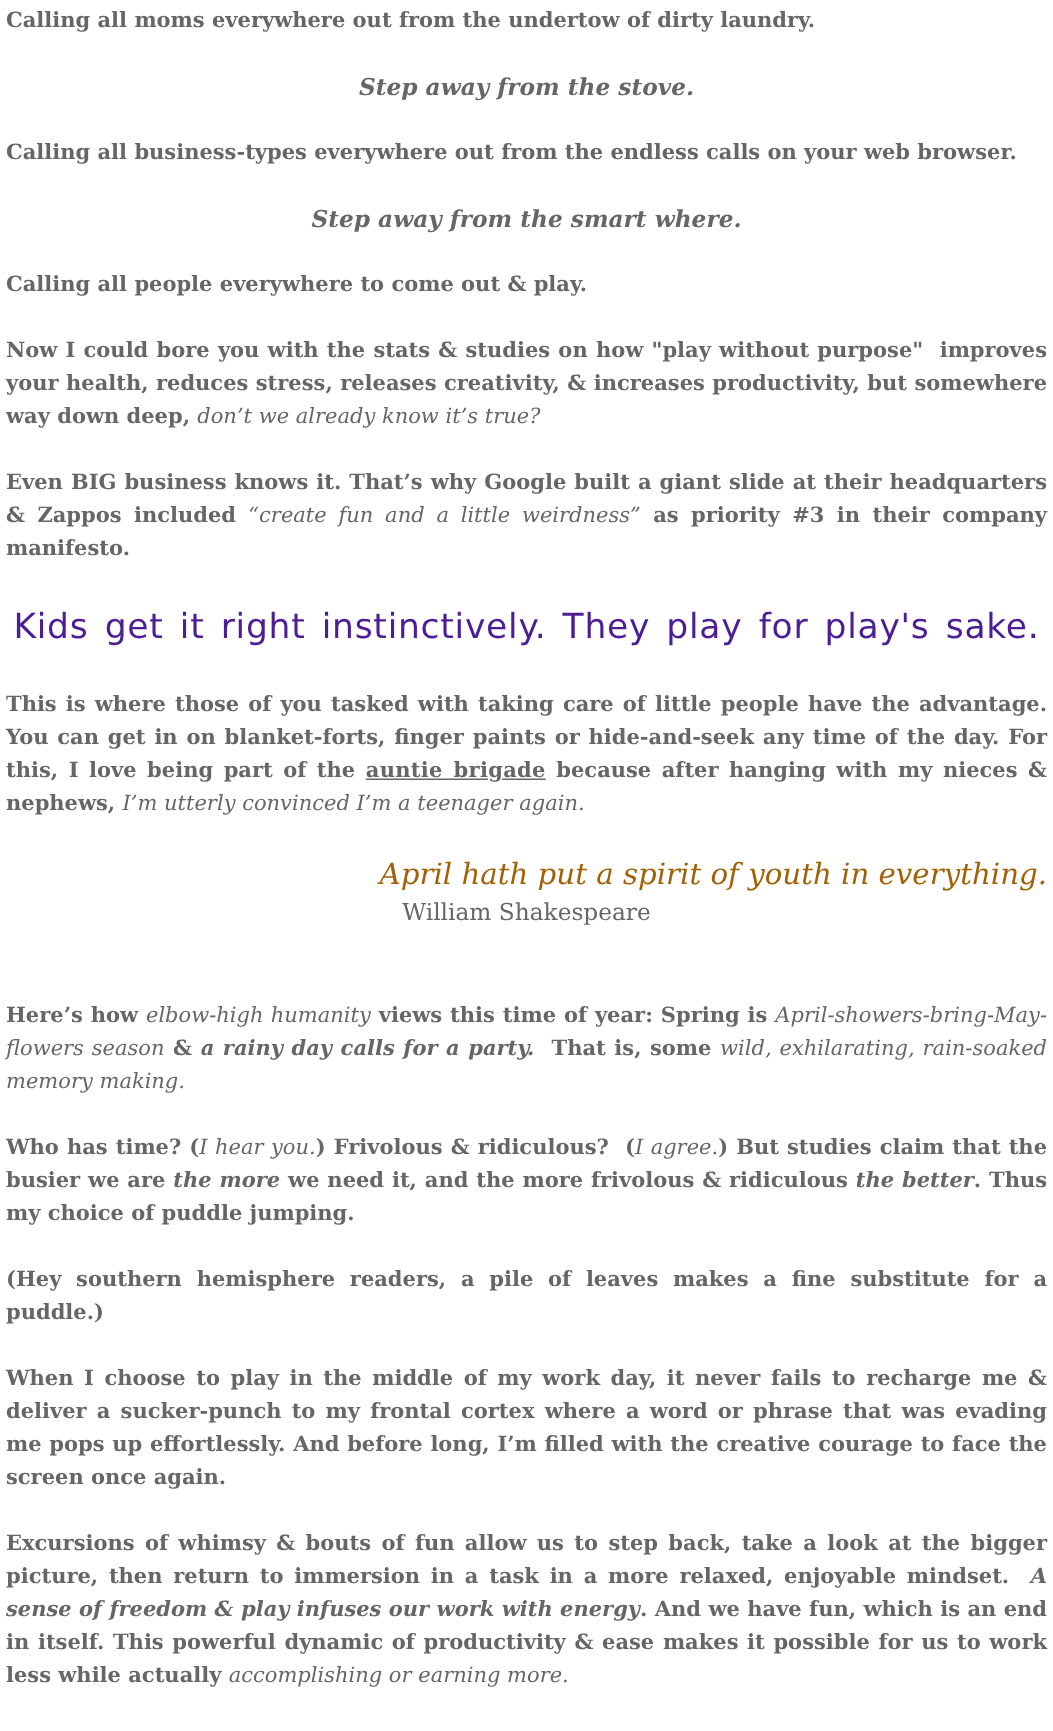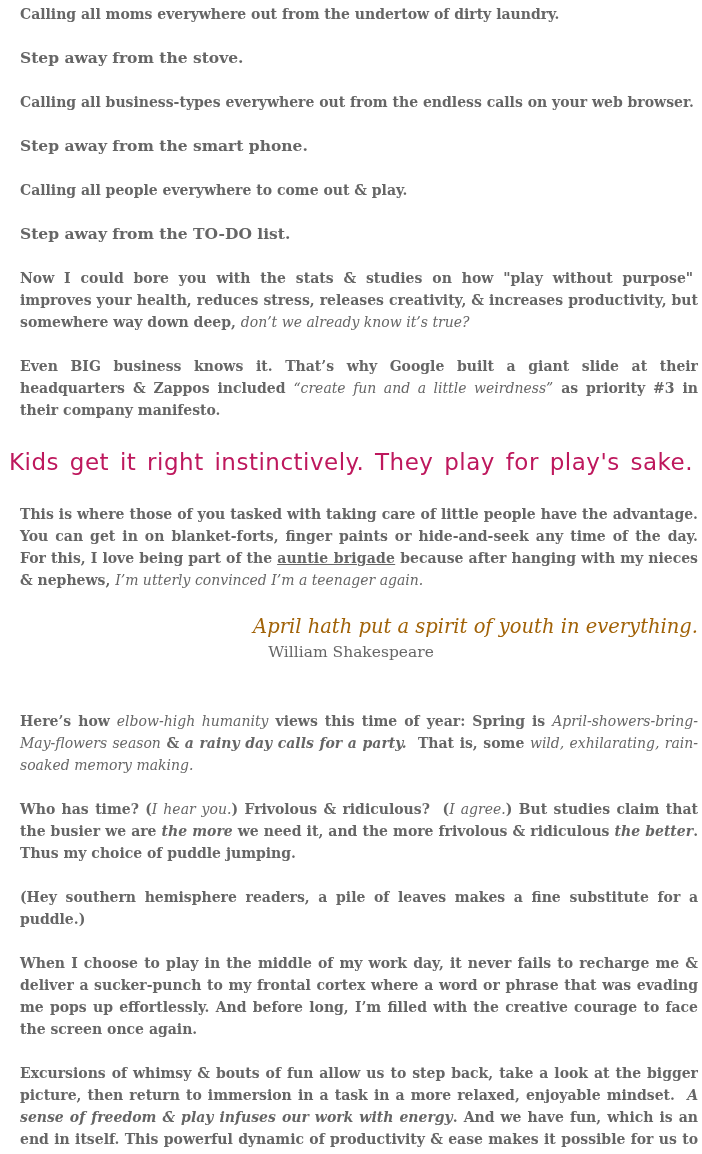--- a/index.html
+++ b/index.html
@@ -7,44 +7,45 @@
     width: 702px;
     height: 1154px;
     overflow: hidden;
     background: #ffffff;
     font-family: "DejaVu Serif", "Liberation Serif", serif;
     color: #666666;
     box-sizing: border-box;
     padding: 3px 4px 0 4px;
   }
   main { display: block; }
-  p.block { margin: 0 0 22px 16px; }
+  p.block { margin: 0 0 22px 0; }
 
   p.paragraph {
     font-size: 14px;
     line-height: 22px;
     font-weight: 700;
     text-align: justify;
   }
   p.callout {
     font-size: 15.5px;
     line-height: 22px;
     font-weight: 700;
-    text-align: left;
+    font-style: italic;
+    text-align: center;
   }
   p.teal-heading {
     font-family: "DejaVu Sans", "Liberation Sans", sans-serif;
     font-size: 23px;
     line-height: 38px;
     font-weight: 400;
     letter-spacing: 0.5px;
     word-spacing: 3px;
     text-align: center;
     white-space: nowrap;
-    color: #be185d;
+    color: #4c1d95;
     margin: 2px 0 22px 0;
   }
   p.quote {
     font-size: 19.5px;
     line-height: 27px;
     font-weight: 400;
     font-style: italic;
     text-align: right;
     color: #a16207;
     margin: 0 0 0 0;
@@ -63,23 +64,22 @@
   .r-bold-italic { font-weight: 700; font-style: italic; }
   .r-extra-bold { font-weight: 900; font-style: normal; letter-spacing: 0.2px; text-decoration: underline; }
 </style>
 </head>
 <body>
 
 <main>
     <p class="block paragraph"><span class="r-plain">Calling all moms everywhere out from the undertow of dirty laundry.</span></p>
     <p class="block callout"><span class="r-plain">Step away from the stove.</span></p>
     <p class="block paragraph"><span class="r-plain">Calling all business-types everywhere out from the endless calls on your web browser.</span></p>
-    <p class="block callout"><span class="r-plain">Step away from the smart phone.</span></p>
+    <p class="block callout"><span class="r-plain">Step away from the smart where.</span></p>
     <p class="block paragraph"><span class="r-plain">Calling all people everywhere to come out &amp; play.</span></p>
-    <p class="block callout"><span class="r-plain">Step away from the TO-DO list.</span></p>
     <p class="block paragraph"><span class="r-plain">Now I could bore you with the stats &amp; studies on how "play without purpose"&nbsp; improves your health, reduces stress, releases creativity, &amp; increases productivity, but somewhere way down deep, </span><span class="r-italic">don’t we already know it’s true?</span></p>
     <p class="block paragraph"><span class="r-plain">Even BIG business knows it. That’s why Google built a giant slide at their headquarters &amp; Zappos included </span><span class="r-italic">“create fun and a little weirdness”</span><span class="r-plain"> as priority #3 in their company manifesto.</span></p>
     <p class="block teal-heading"><span class="r-plain">Kids get it right instinctively. They play for play's sake.</span></p>
     <p class="block paragraph"><span class="r-plain">This is where those of you tasked with taking care of little people have the advantage. You can get in on blanket-forts, finger paints or hide-and-seek any time of the day. For this, I love being part of the </span><span class="r-extra-bold">auntie brigade</span><span class="r-plain"> because after hanging with my nieces &amp; nephews, </span><span class="r-italic">I’m utterly convinced I’m a teenager again.</span></p>
     <p class="block quote"><span class="r-plain">April hath put a spirit of youth in everything.</span></p>
     <p class="block attribution"><span class="r-plain">William Shakespeare</span></p>
     <p class="block paragraph"><span class="r-plain">Here’s how </span><span class="r-italic">elbow-high humanity</span><span class="r-plain"> views this time of year: Spring is </span><span class="r-italic">April-showers-bring-May-flowers season</span><span class="r-plain"> &amp; </span><span class="r-bold-italic">a rainy day calls for a party.</span><span class="r-plain">&nbsp; That is, some </span><span class="r-italic">wild, exhilarating, rain-soaked memory making.</span></p>
     <p class="block paragraph"><span class="r-plain">Who has time? (</span><span class="r-italic">I hear you.</span><span class="r-plain">) Frivolous &amp; ridiculous?&nbsp; (</span><span class="r-italic">I agree.</span><span class="r-plain">) But studies claim that the busier we are </span><span class="r-bold-italic">the more</span><span class="r-plain"> we need it, and the more frivolous &amp; ridiculous </span><span class="r-bold-italic">the better</span><span class="r-plain">. Thus my choice of puddle jumping.</span></p>
     <p class="block paragraph"><span class="r-plain">(Hey southern hemisphere readers, a pile of leaves makes a fine substitute for a puddle.)</span></p>
     <p class="block paragraph"><span class="r-plain">When I choose to play in the middle of my work day, it never fails to recharge me &amp; deliver a sucker-punch to my frontal cortex where a word or phrase that was evading me pops up effortlessly. And before long, I’m filled with the creative courage to face the screen once again.</span></p>

